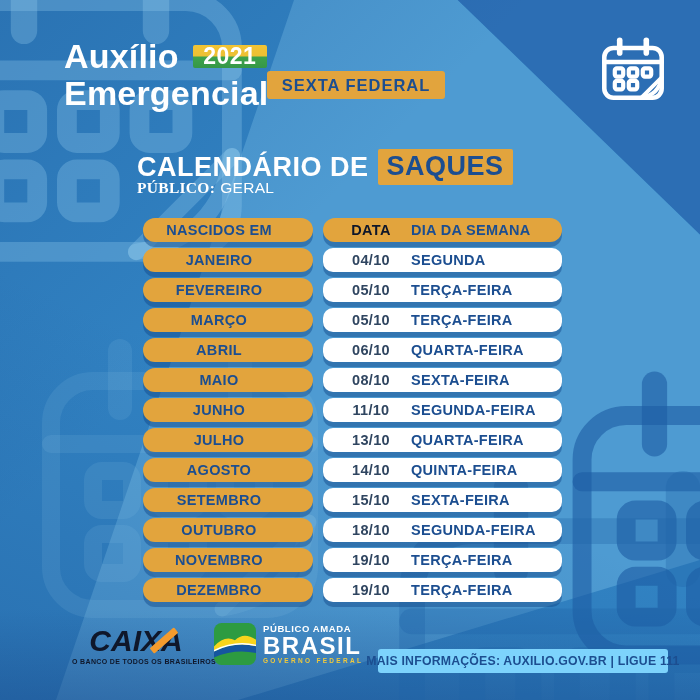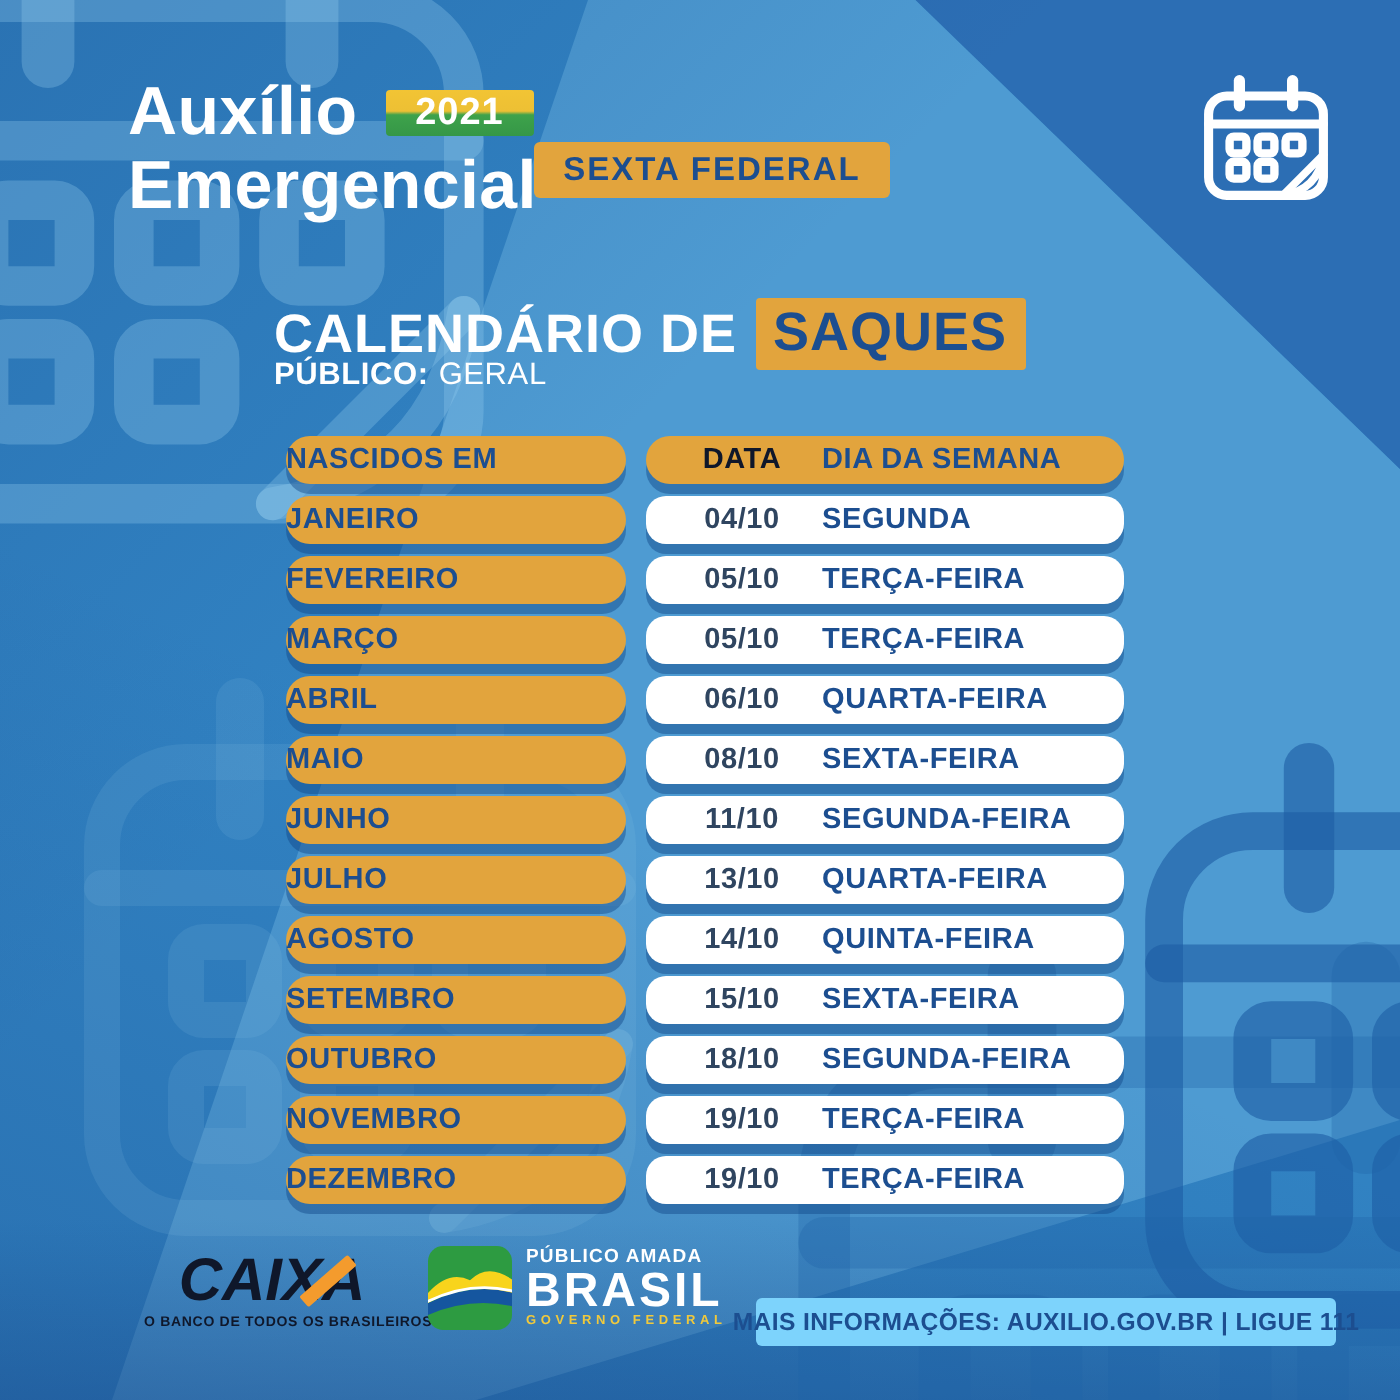--- a/index.html
+++ b/index.html
@@ -27,53 +27,53 @@
   .wm-right  { left:560px;  top:362px;  width:315px; height:315px; color:rgba(28,92,163,0.60); }
   .wm-br     { left:382px;  top:458px;  width:430px; height:430px; color:rgba(32,98,168,0.32); }
 
   
   .brand { position:absolute; left:64px; top:38px; color:#fff; }
   .brand-line { display:flex; align-items:center; font-size:34px; font-weight:bold; line-height:37px; letter-spacing:0.2px; }
   .year-badge {
     margin-left:14px; width:74px; height:23px; border-radius:2px;
     display:flex; align-items:center; justify-content:center;
     background:linear-gradient(180deg,#f2c434 0%, #edc034 46%, #3ea24b 54%, #359747 100%);
-    color:#fff; font-size:19px; font-weight:bold; letter-spacing:0.5px;
+    color:#fff; font-size:23px; font-weight:bold; letter-spacing:0.5px;
   }
   .installment-badge {
     position:absolute; left:267px; top:71px; width:178px; height:28px; border-radius:3px;
     background:#e2a43d; display:flex; align-items:center; justify-content:center;
     color:#1c4e90; font-size:16.5px; font-weight:bold; letter-spacing:1px;
   }
   .cal-icon { position:absolute; left:596px; top:34px; width:74px; height:70px; }
 
   
   .title-row { position:absolute; left:137px; top:149px; display:flex; align-items:center; }
   .title-text { color:#fff; font-size:27px; font-weight:bold; letter-spacing:0.5px; }
   .title-highlight {
     margin-left:9px; background:#e2a43d; border-radius:2px; padding:2px 9px 3px 9px;
     color:#1c4e90; font-size:27px; font-weight:bold; letter-spacing:0.5px;
   }
   .audience { position:absolute; left:137px; top:179px; color:#fff; font-size:15.5px; letter-spacing:0.3px; }
-  .audience b { font-weight:bold; margin-right:5px; }
+  .audience b { font-weight:bold; margin-right:5px;font-family:Liberation Serif, serif; }
 
   
   .table {
     position:absolute; left:143px; top:218px; width:419px;
     display:grid; grid-template-columns:170px 239px; column-gap:10px; row-gap:6px;
     grid-auto-rows:24px;
   }
   .pill {
     height:24px; border-radius:12px; display:flex; align-items:center;
     box-shadow:0 5px 0 rgba(18,72,135,0.45);
     font-size:14.5px; font-weight:bold; letter-spacing:0.3px;
   }
   .pill-gold { background:#e2a43d; color:#1c4e90; }
   .pill-white { background:#ffffff; color:#1c4e90;border-radius:10px; }
-  .c-right { justify-content:flex-start; padding-right:18px; }
+  .c-right { justify-content:center; padding-right:18px; }
   .c-date { margin-left:16px; width:64px; text-align:center; color:#2f4560; font-weight:bold; }
   .c-day  { margin-left:8px; color:#1c4e90; font-weight:bold; }
   .hdr .c-date { color:#0f172a; }
 
   
   .caixa { position:absolute; left:72px; top:626px; width:128px; text-align:center; color:#0f172a; }
   .caixa-word { position:relative; font-size:30px; font-weight:bold; font-style:italic; letter-spacing:0px; line-height:30px; }
   .caixa-slash {
     position:absolute; right:20px; top:11px; width:32px; height:7px;
     background:#f49b2d; transform:rotate(-41deg); border-radius:1px;

